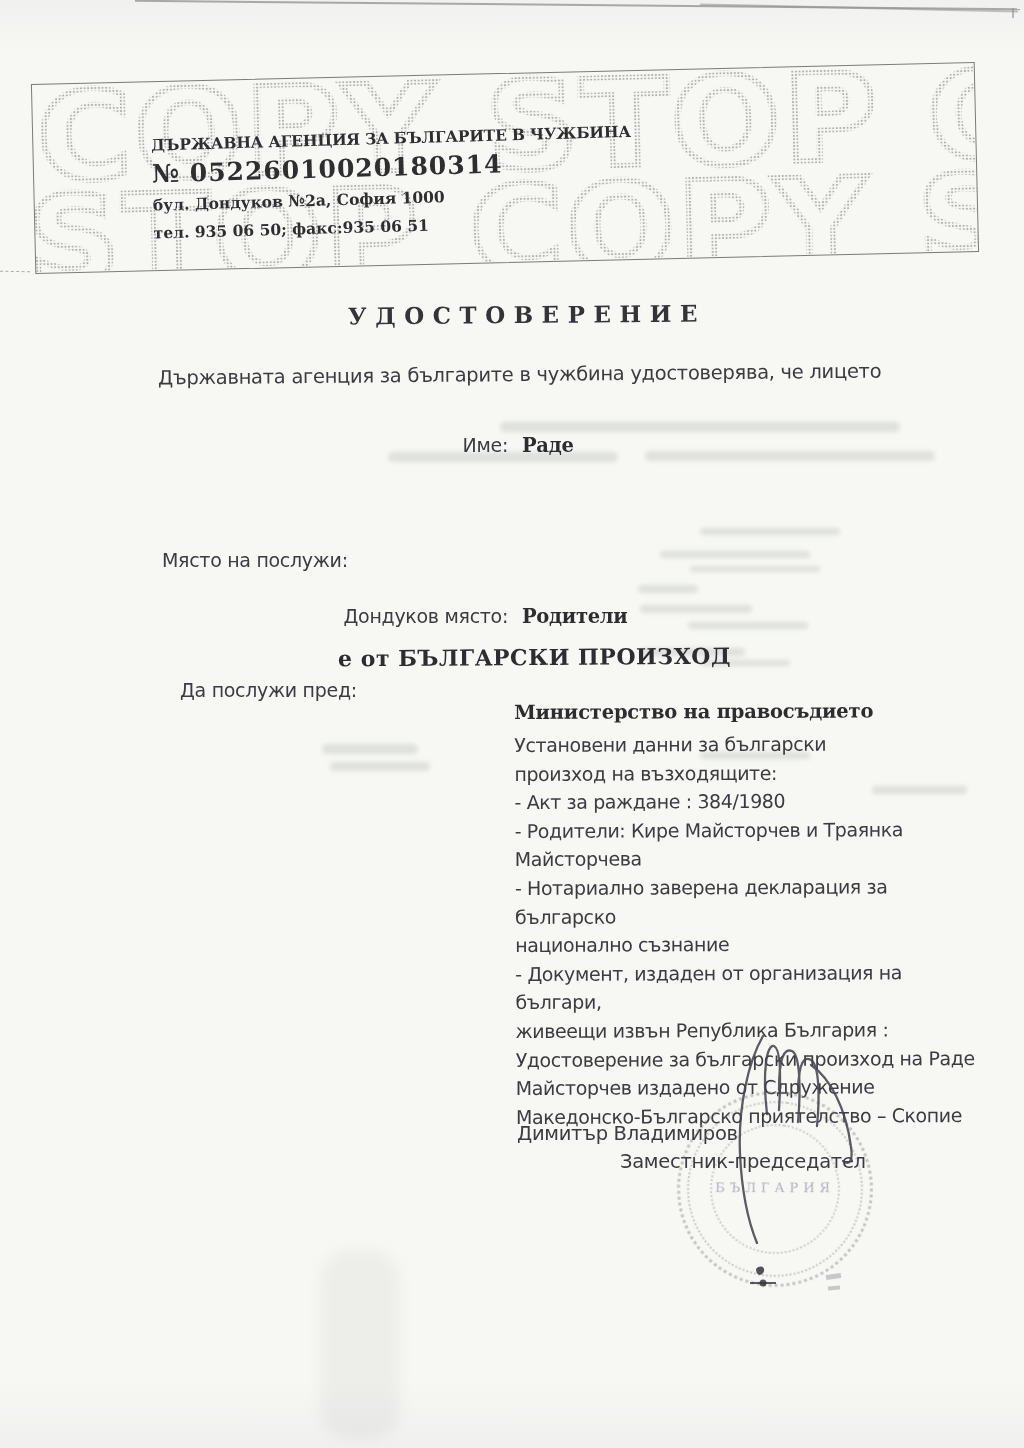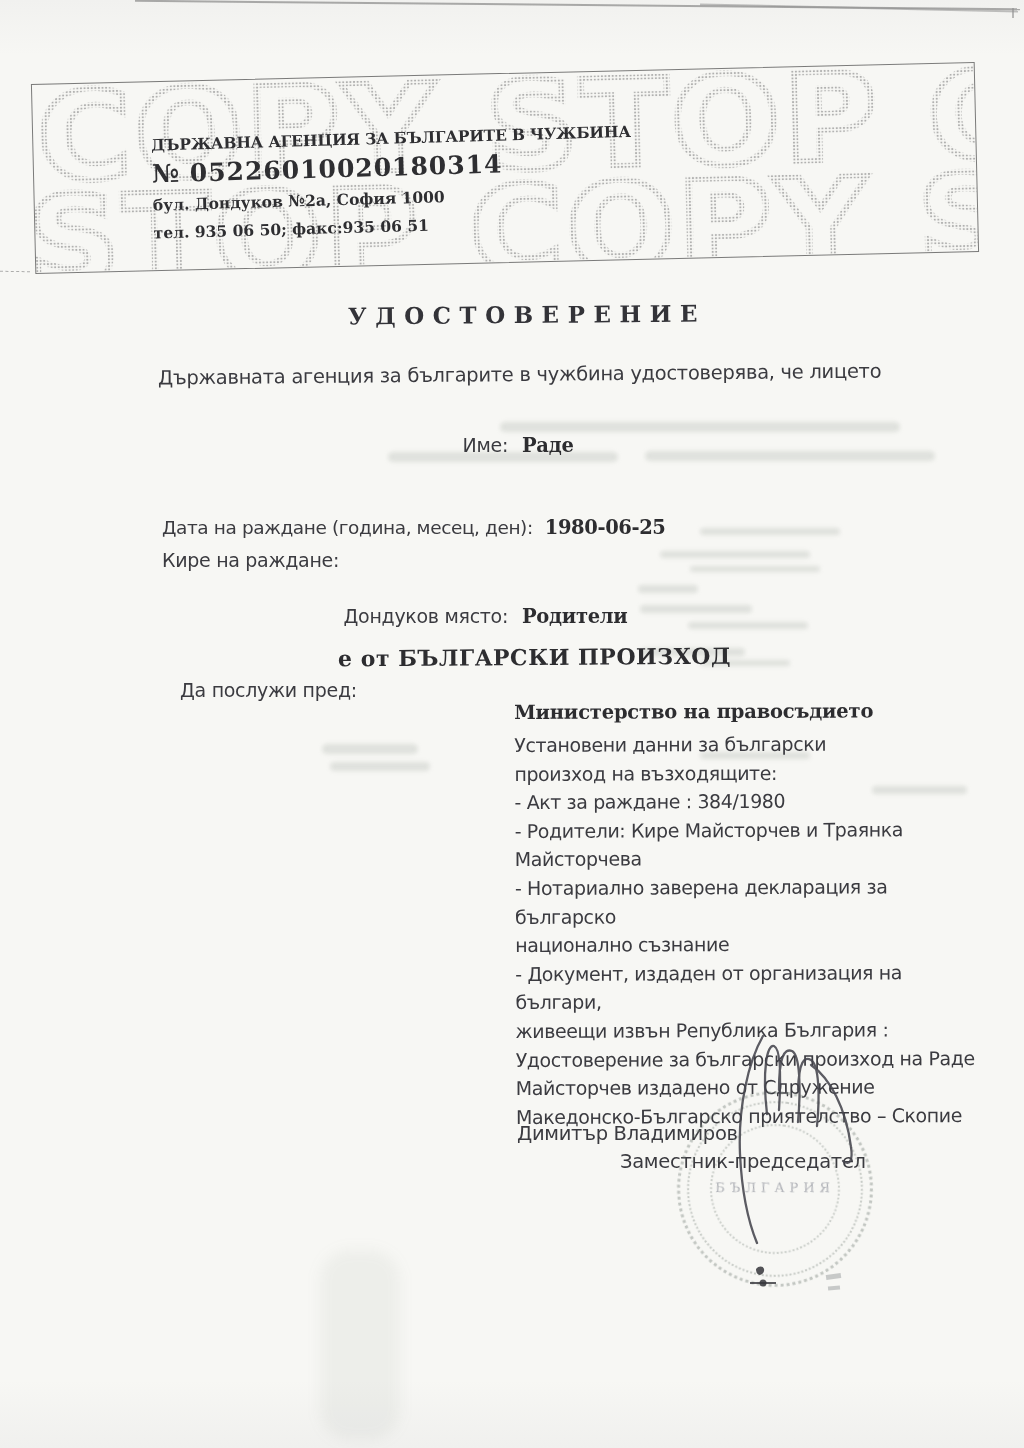--- a/index.html
+++ b/index.html
@@ -137,24 +137,21 @@
   <div class="bleed bl-c4"></div>
   <div class="bleed bl-d1"></div>
 
   <div class="abs doc-title">УДОСТОВЕРЕНИЕ</div>
   <div class="abs sans intro">Държавната агенция за българите в чужбина удостоверява, че лицето</div>
 
   <div class="abs sans frow row-name">
     <span class="flabel">Име:</span><span class="fvalue bserif">Раде</span>
   </div>
 
-  <div class="abs sans row-date">
-    <span>Дата на раждане (година, месец, ден):</span><span class="fvalue bserif">1980-06-25</span>
-  </div>
-  <div class="abs sans row-place">Кире на раждане:</div>
+  <div class="abs sans row-place">Място на послужи:</div>
   <div class="abs sans frow row-settlement">
     <span class="flabel">Дондуков място:</span><span class="fvalue bserif">Родители</span>
   </div>
 
   <div class="abs bserif origin">е от БЪЛГАРСКИ ПРОИЗХОД</div>
   <div class="abs sans purpose">Да послужи пред:</div>
 
   <div class="abs ministry">
     <div class="ministry-heading">Министерство на правосъдието</div>
     <div class="sans ministry-line">Установени данни за български</div>

